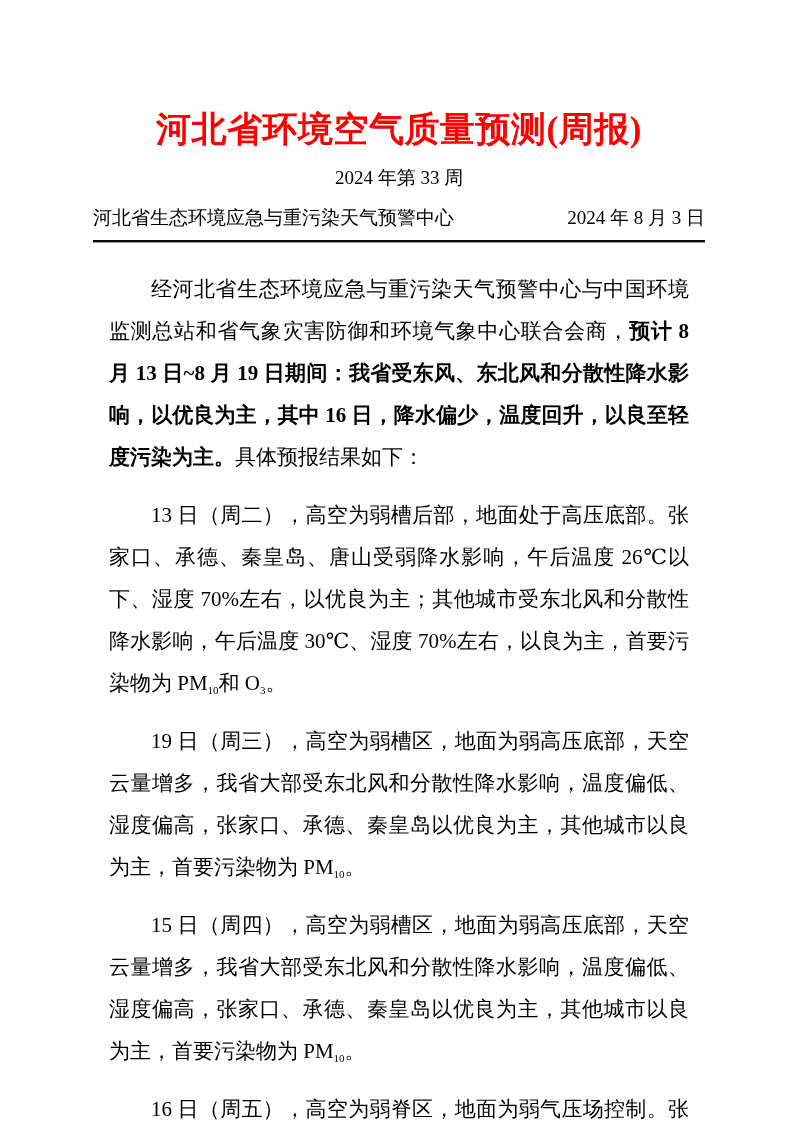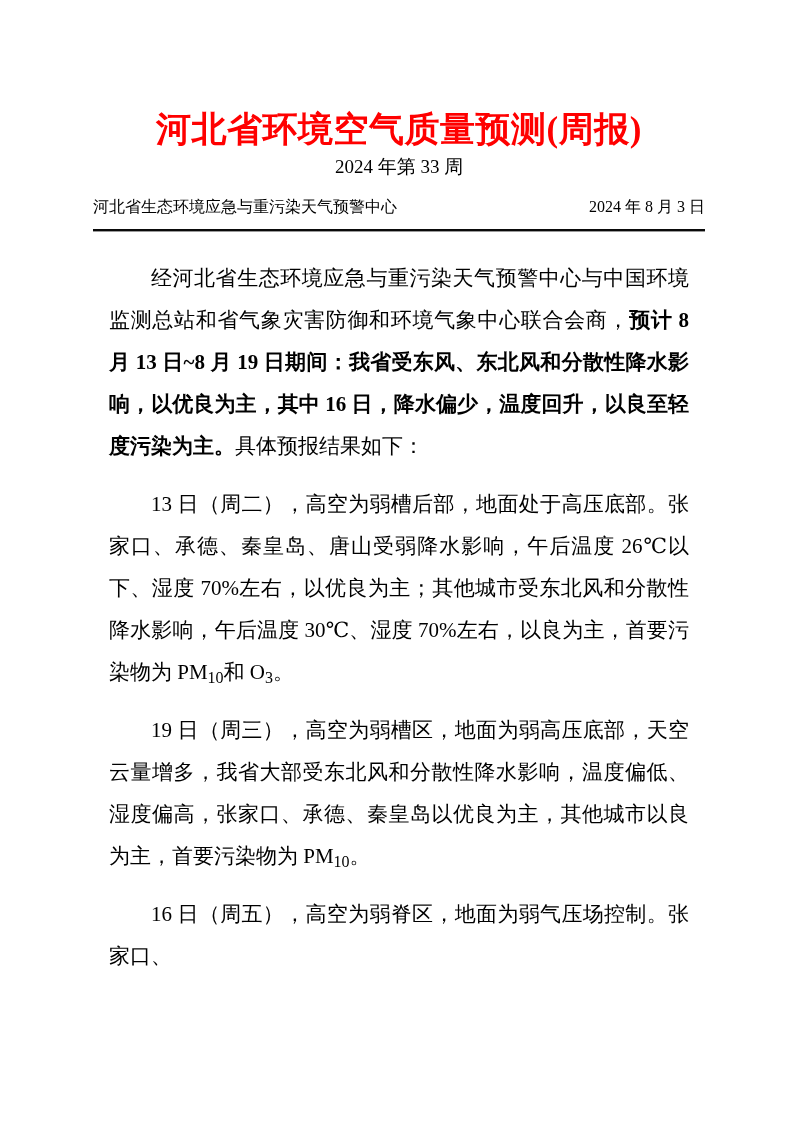--- a/index.html
+++ b/index.html
@@ -22,31 +22,31 @@
   .doc-title {
     margin: 0;
     padding-top: 108px;
     font-size: 35px;
     line-height: 44px;
     font-weight: bold;
     text-align: center;
     letter-spacing: 0.5px;
   }
   .doc-subtitle {
-    margin-top: 3px;
+    margin-top: 14px;
     font-size: 19px;
     line-height: 24px;
     text-align: center;
   }
   .meta-row {
     margin-top: 16px;
     display: flex;
     justify-content: space-between;
     align-items: baseline;
-    font-size: 16px;
+    font-size: 19px;
     line-height: 24px;
   }
   .header-divider {
     margin-top: 10px;
     height: 2px;
     background: #0a0a0a;
     border-bottom: 1px solid #9a9a9a;
   }
   .doc-body {
     margin-top: 25px;
@@ -56,21 +56,21 @@
     font-size: 21px;
     line-height: 42px;
     text-align: justify;
     text-indent: 42px;
     word-break: break-all;
   }
   .doc-body .b {
     font-weight: bold;
   }
   .doc-body sub {
-    font-size: 16px;
+    font-size: 11px;
     line-height: 0;
     vertical-align: -4px;
   }
 </style>
 </head>
 <body>
 
 <div class="page">
   <h1 class="doc-title" style="color: rgb(255, 0, 0);">河北省环境空气质量预测(周报)</h1>
 
@@ -80,15 +80,16 @@
     <span>河北省生态环境应急与重污染天气预警中心</span>
     <span>2024 年 8 月 3 日</span>
   </div>
 
   <div class="header-divider"></div>
 
   <div class="doc-body">
       <p class="para"><span>经河北省生态环境应急与重污染天气预警中心与中国环境监测总站和省气象灾害防御和环境气象中心联合会商，</span><span class="b">预计 8 月 13 日~8 月 19 日期间：我省受东风、东北风和分散性降水影响，以优良为主，其中 16 日，降水偏少，温度回升，以良至轻度污染为主。</span><span>具体预报结果如下：</span></p>
       <p class="para"><span>13 日（周二），高空为弱槽后部，地面处于高压底部。张家口、承德、秦皇岛、唐山受弱降水影响，午后温度 26℃以下、湿度 70%左右，以优良为主；其他城市受东北风和分散性降水影响，午后温度 30℃、湿度 70%左右，以良为主，首要污染物为 PM</span><sub>10</sub><span>和 O</span><sub>3</sub><span>。</span></p>
       <p class="para"><span>19 日（周三），高空为弱槽区，地面为弱高压底部，天空云量增多，我省大部受东北风和分散性降水影响，温度偏低、湿度偏高，张家口、承德、秦皇岛以优良为主，其他城市以良为主，首要污染物为 PM</span><sub>10</sub><span>。</span></p>
+      <p class="para"><span>15 日（周四），高空为弱槽区，地面为弱高压底部，天空云量增多，我省大部受东北风和分散性降水影响，温度偏低、湿度偏高，张家口、承德、秦皇岛以优良为主，其他城市以良为主，首要污染物为 PM</span><sub>10</sub><span>。</span></p>
       <p class="para"><span>16 日（周五），高空为弱脊区，地面为弱气压场控制。张家口、</span></p>
     </div>
 </div>
 
 </body></html>

